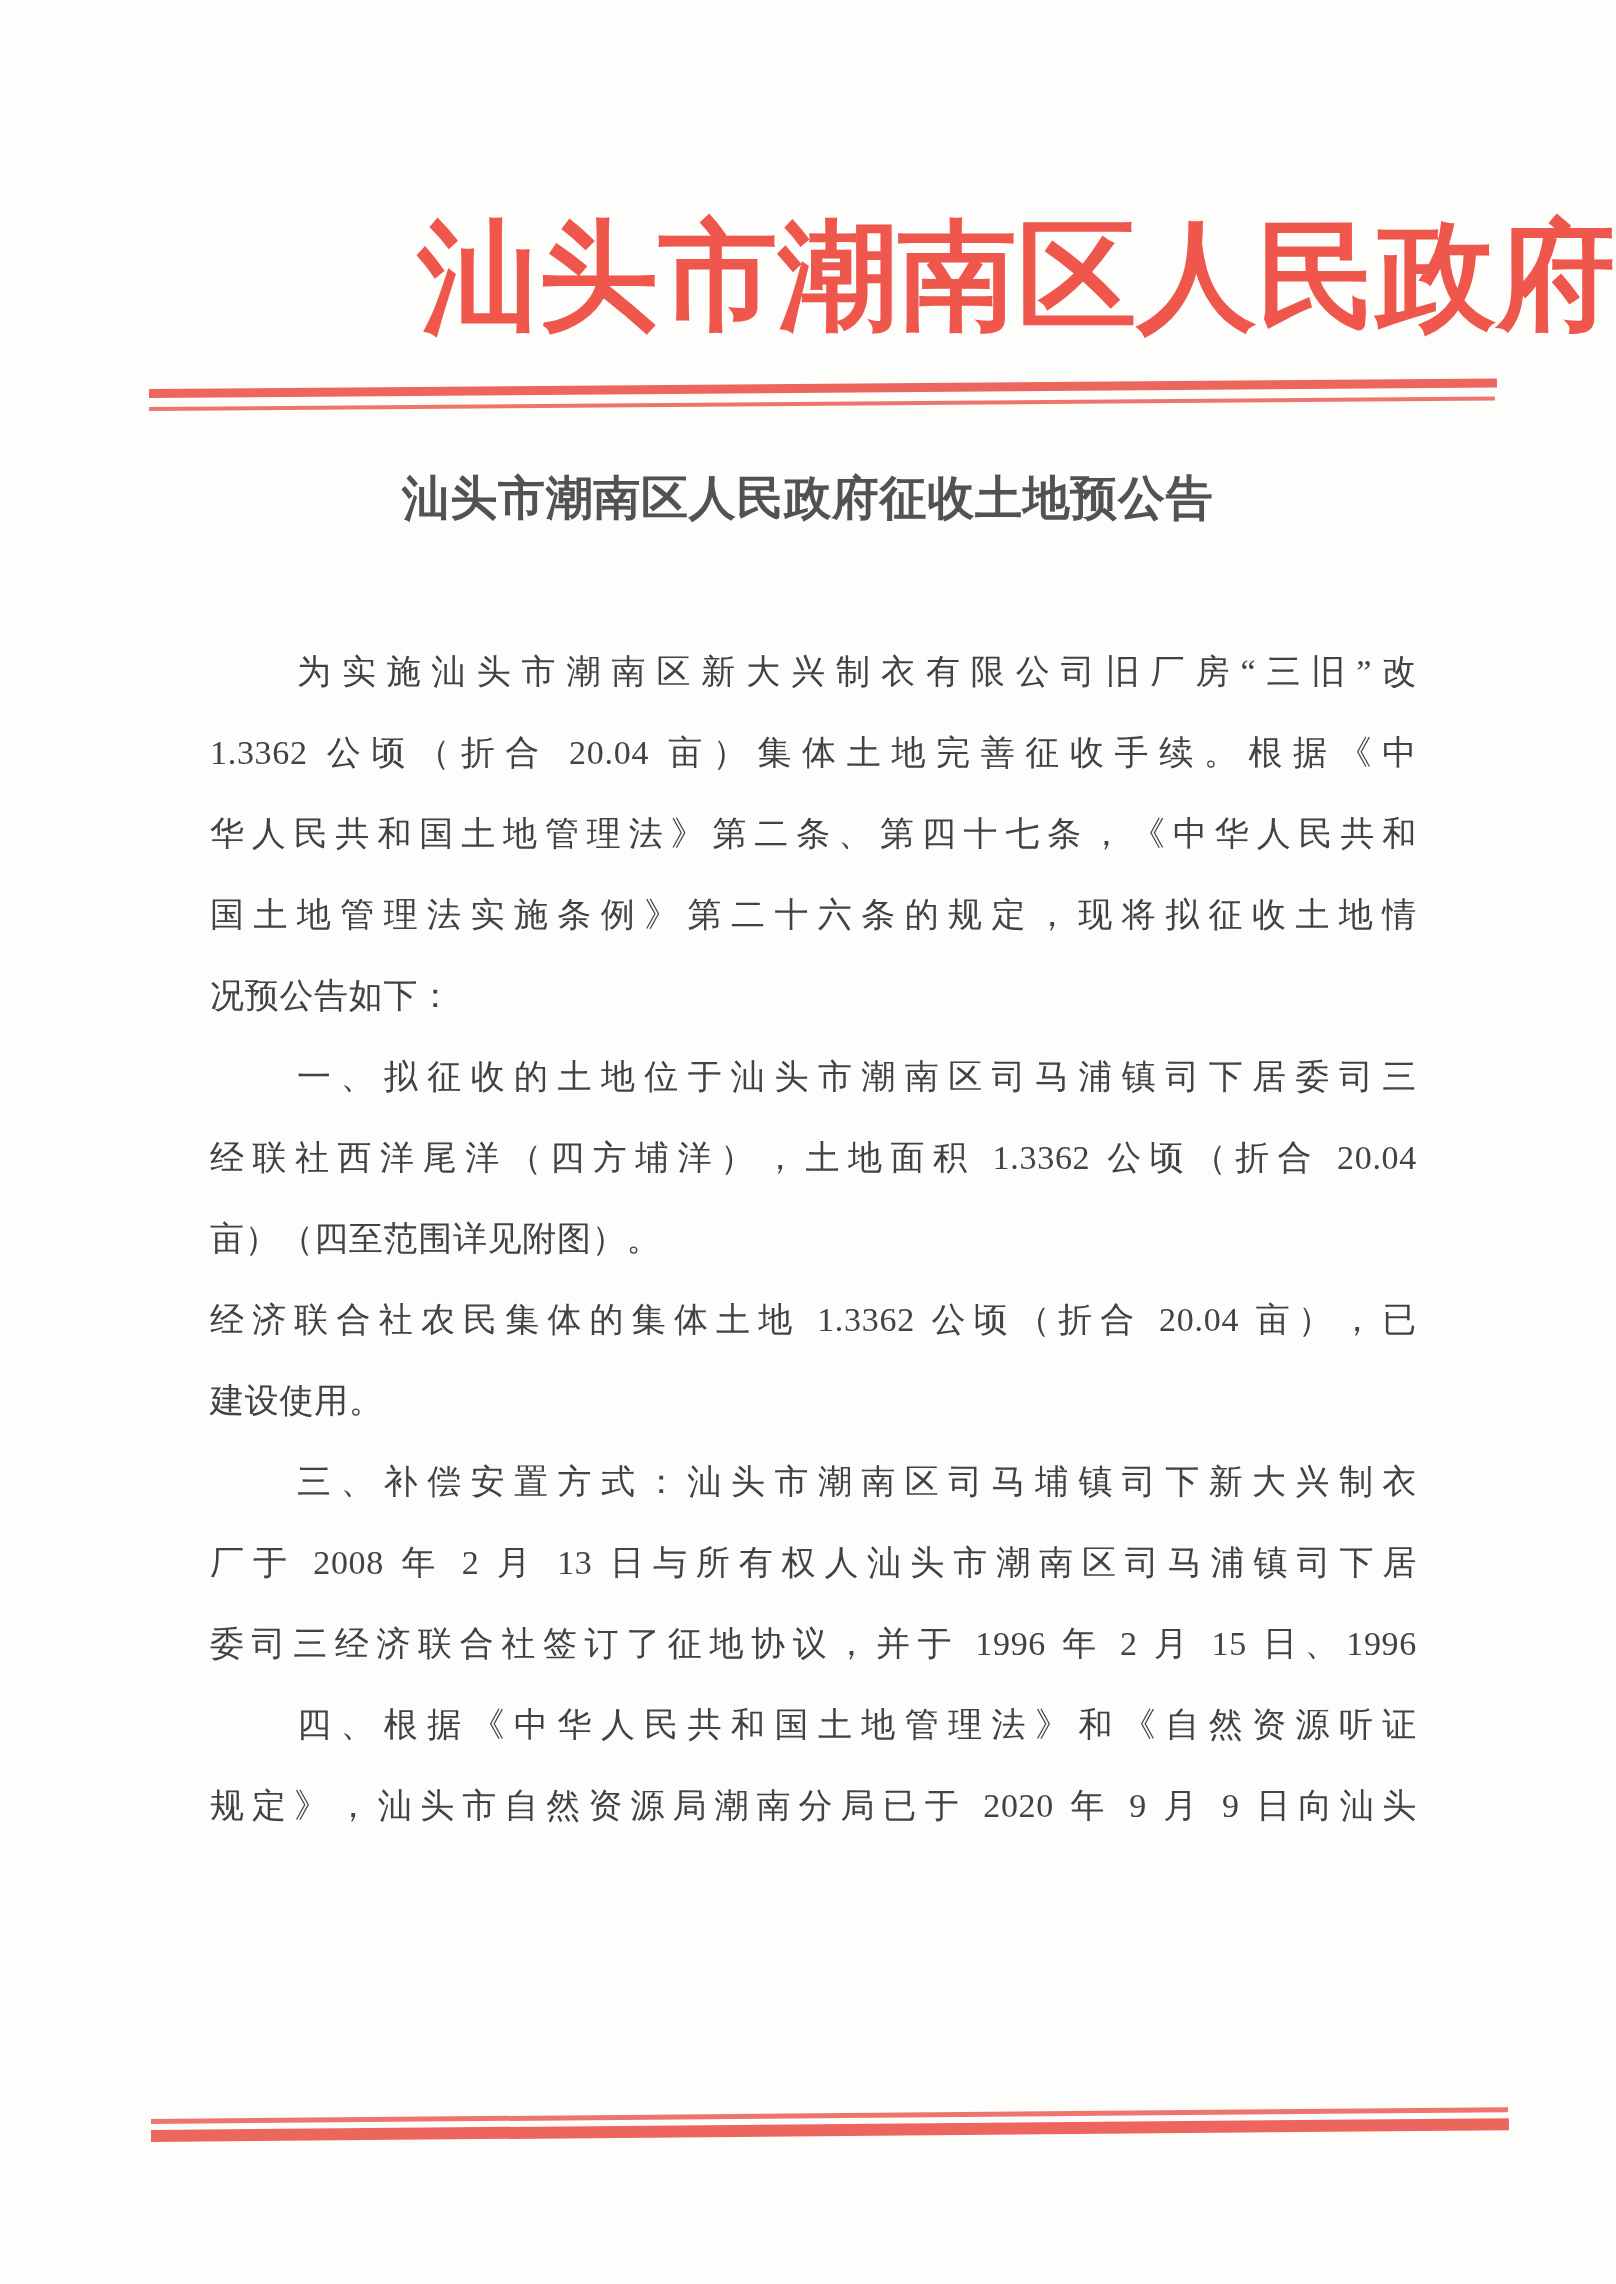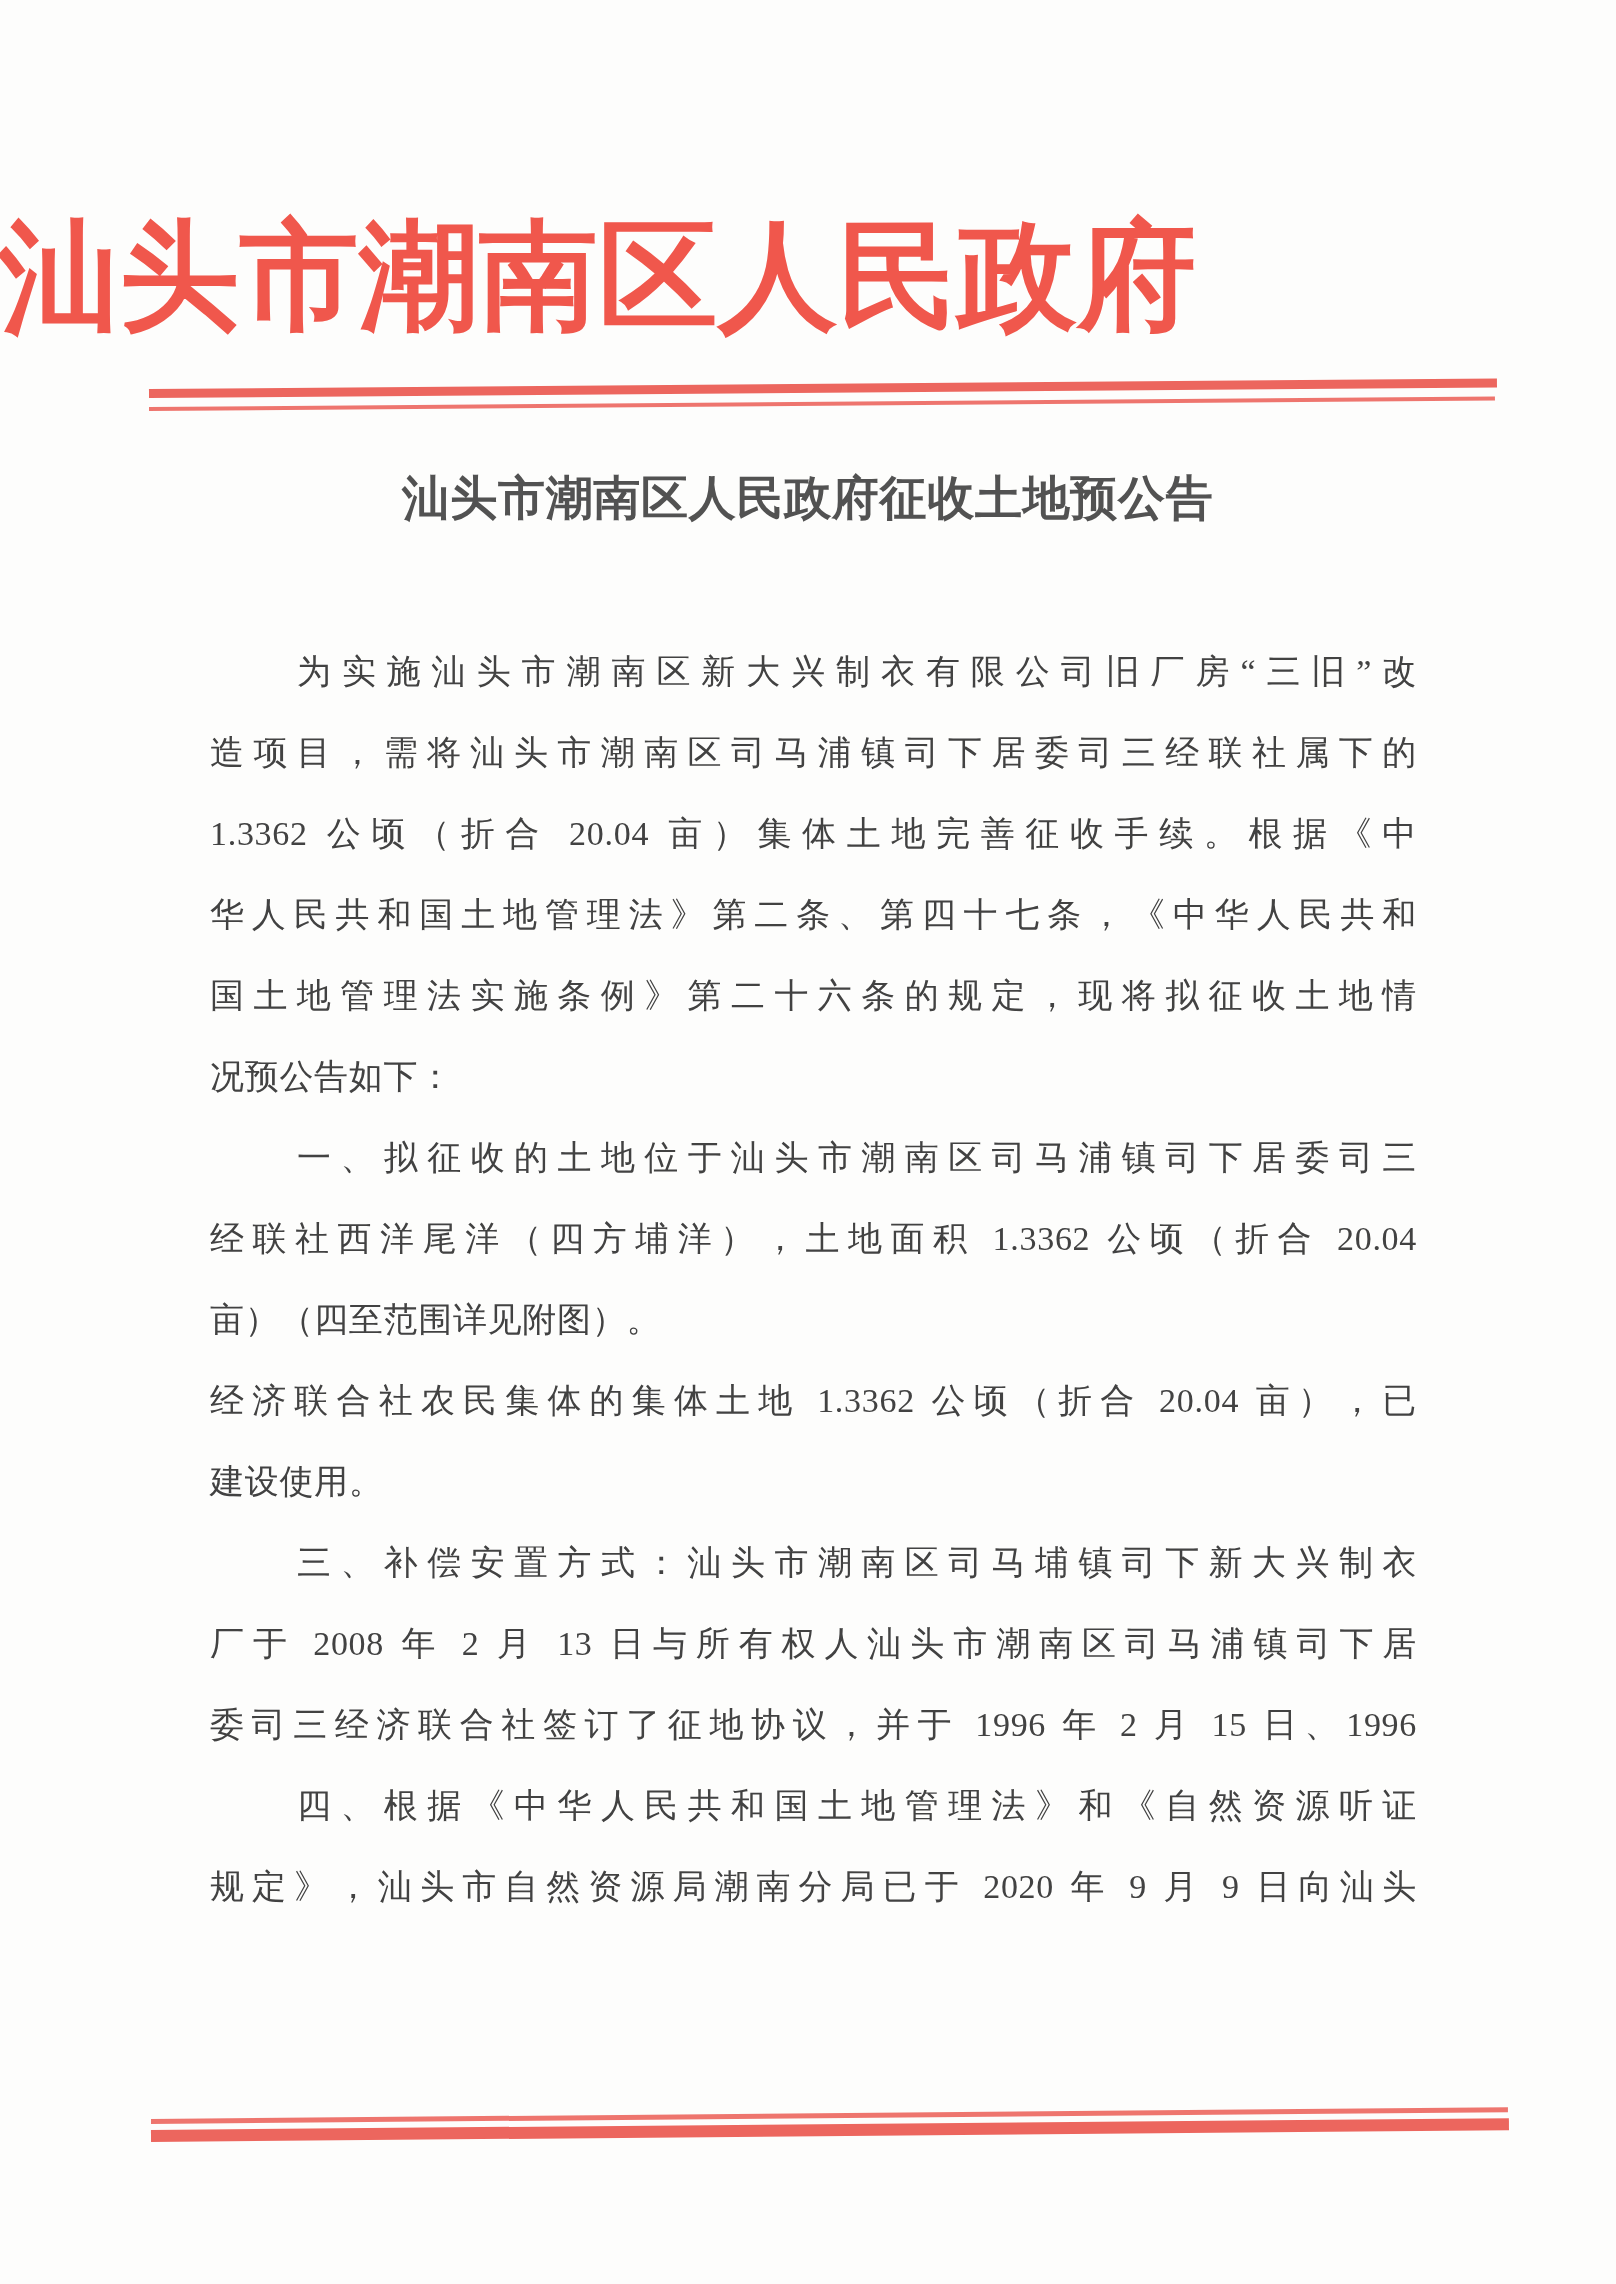--- a/index.html
+++ b/index.html
@@ -16,21 +16,21 @@
     background: #fdfdfc;
     overflow: hidden;
     font-family: "Liberation Serif", "DejaVu Serif", serif;
   }
   
   .masthead {
     position: absolute;
     top: 212px;
     left: 0;
     width: 100%;
-    text-align: left;
+    text-align: right;
     font-size: 119px;
     font-weight: bold;
     line-height: 1.1;
     letter-spacing: 0.7px;
     color: var(--masthead-red, #f0574c);
     white-space: nowrap;
   }
   
   .rule {
     position: absolute;
@@ -85,21 +85,20 @@
 
   <div class="masthead">汕头市潮南区人民政府</div>
 
   <div class="rule rule-head-thick"></div>
   <div class="rule rule-head-thin"></div>
 
   <div class="doc-title">汕头市潮南区人民政府征收土地预公告</div>
 
   <div class="body-text">
     <div class="line fill indent">为实施汕头市潮南区新大兴制衣有限公司旧厂房“三旧”改</div>
-    <div class="line fill">造项目，需将汕头市潮南区司马浦镇司下居委司三经联社属下的</div>
     <div class="line fill">1.3362 公顷（折合 20.04 亩）集体土地完善征收手续。根据《中</div>
     <div class="line fill">华人民共和国土地管理法》第二条、第四十七条，《中华人民共和</div>
     <div class="line fill">国土地管理法实施条例》第二十六条的规定，现将拟征收土地情</div>
     <div class="line">况预公告如下：</div>
     <div class="line fill indent">一、拟征收的土地位于汕头市潮南区司马浦镇司下居委司三</div>
     <div class="line fill">经联社西洋尾洋（四方埔洋），土地面积 1.3362 公顷（折合 20.04</div>
     <div class="line">亩）（四至范围详见附图）。</div>
     <div class="line fill">经济联合社农民集体的集体土地 1.3362 公顷（折合 20.04 亩），已</div>
     <div class="line">建设使用。</div>
     <div class="line fill indent">三、补偿安置方式：汕头市潮南区司马埔镇司下新大兴制衣</div>

